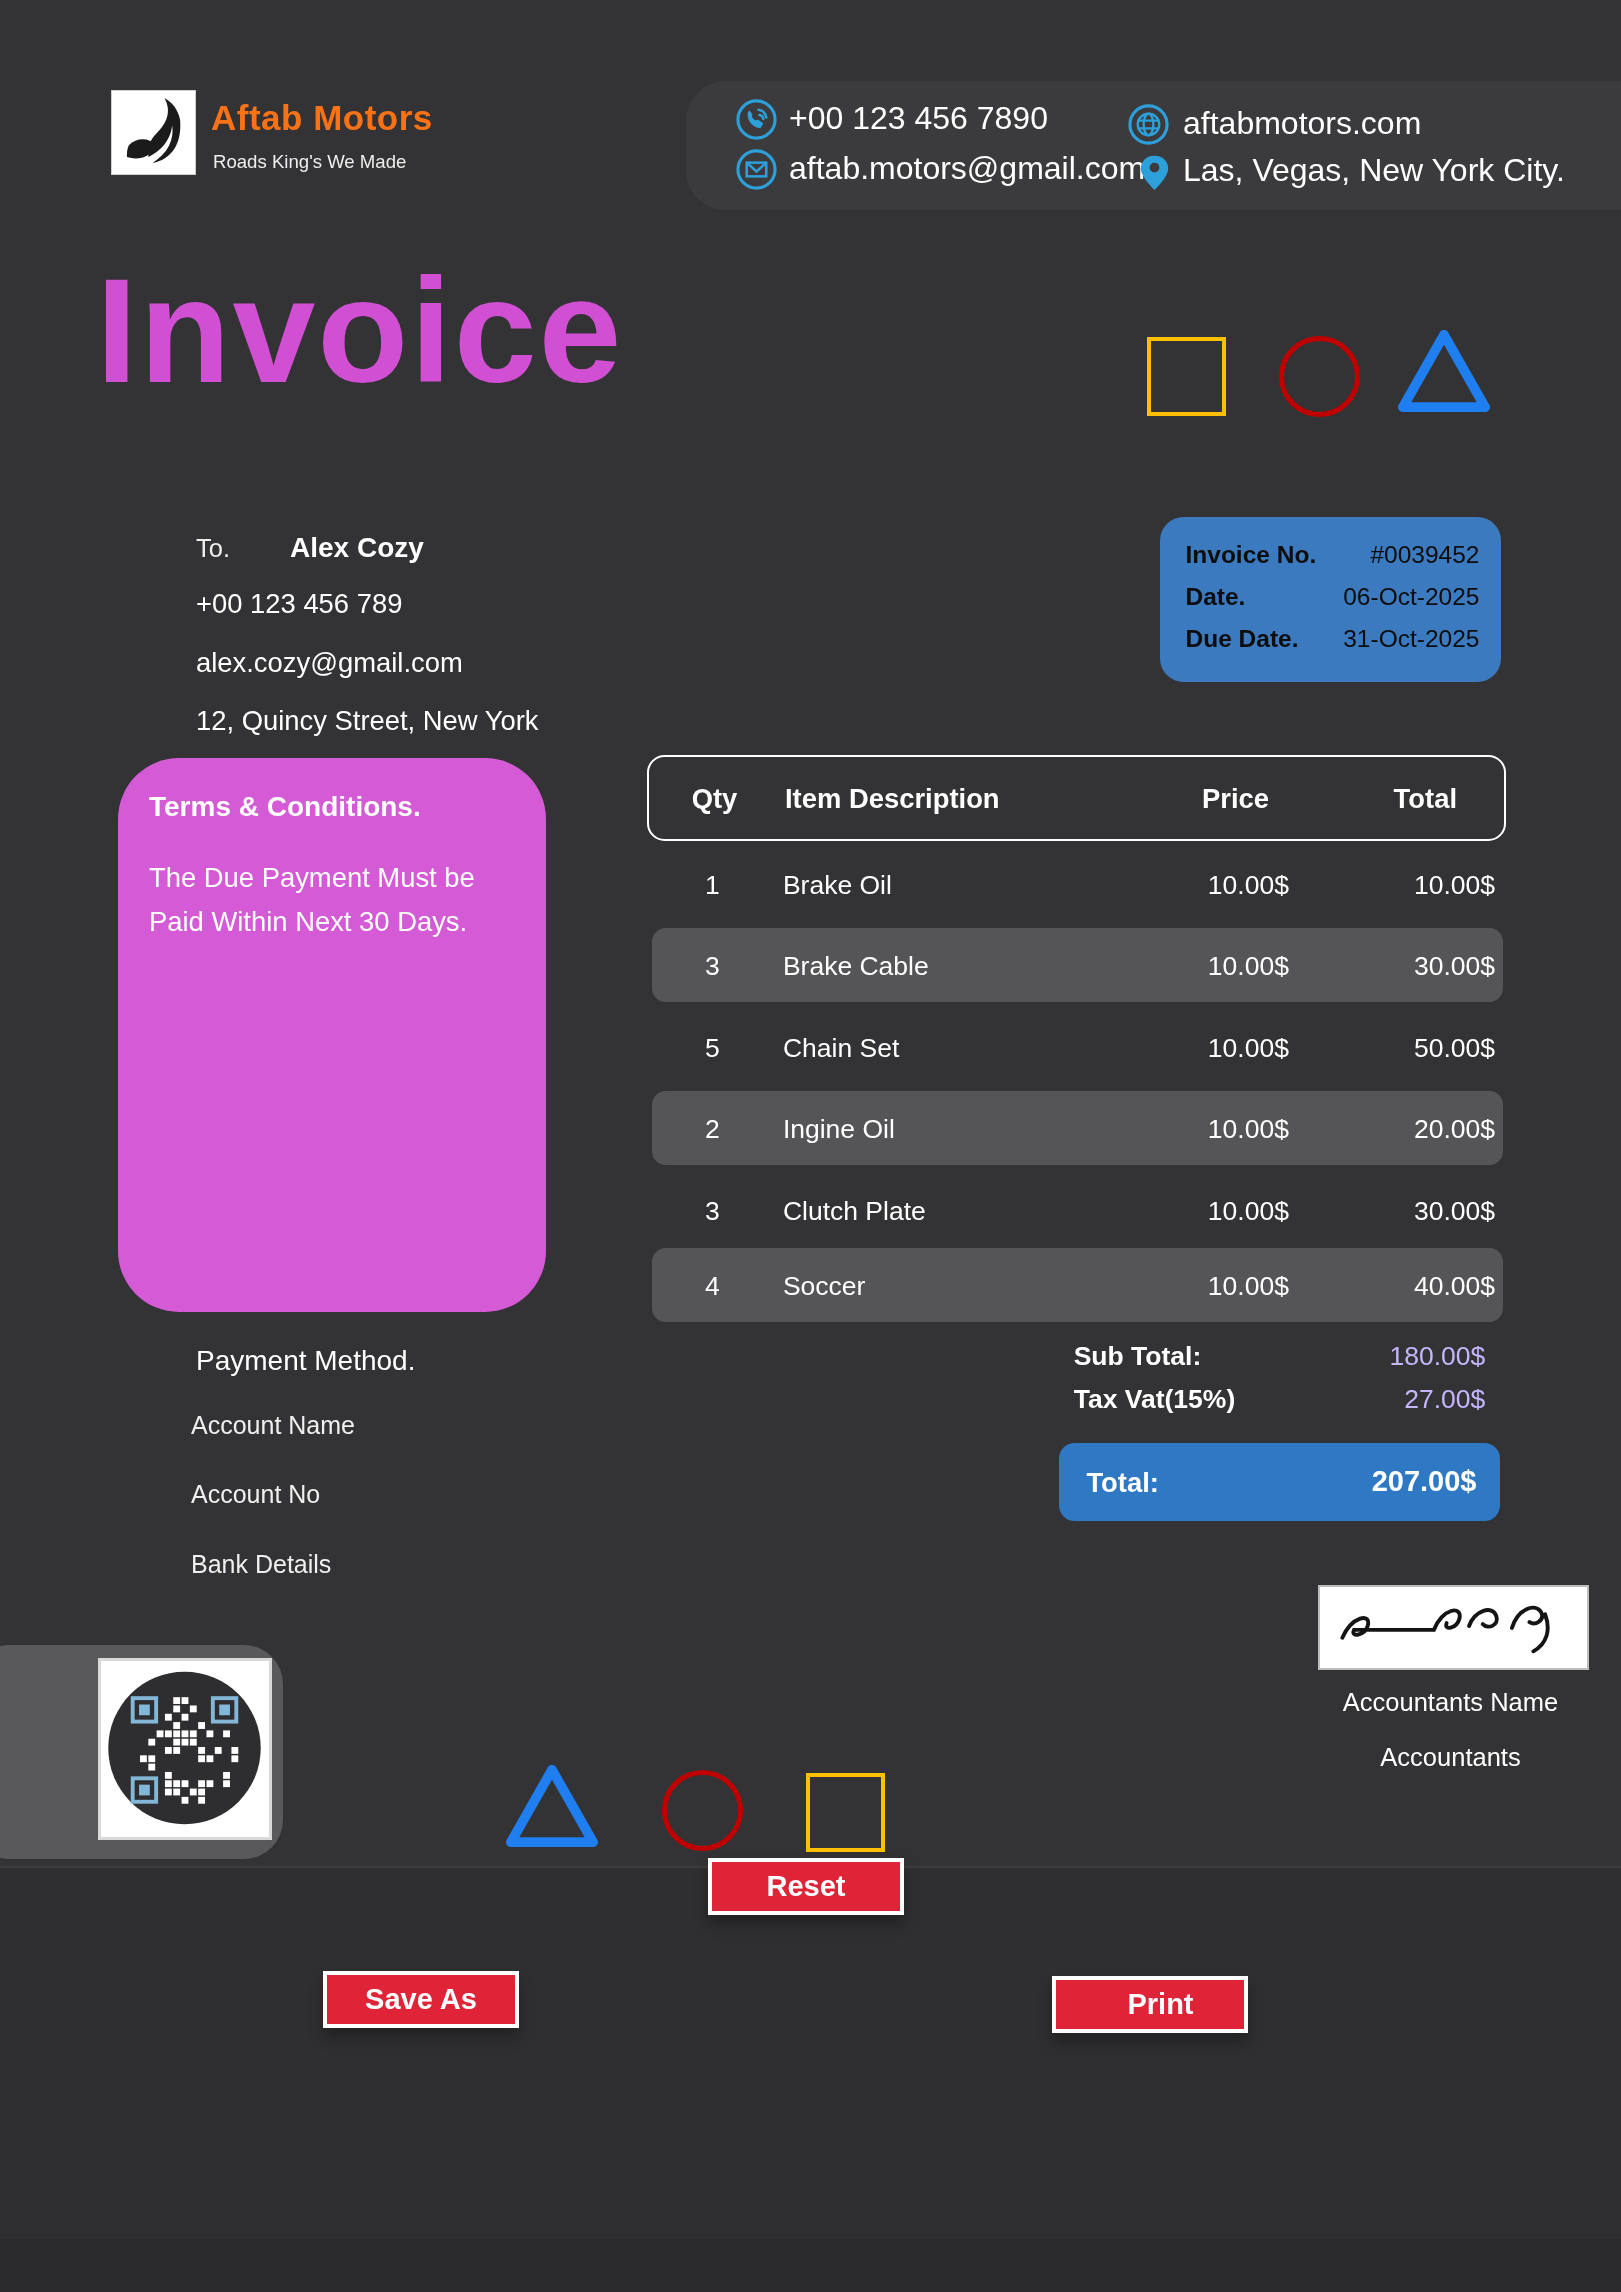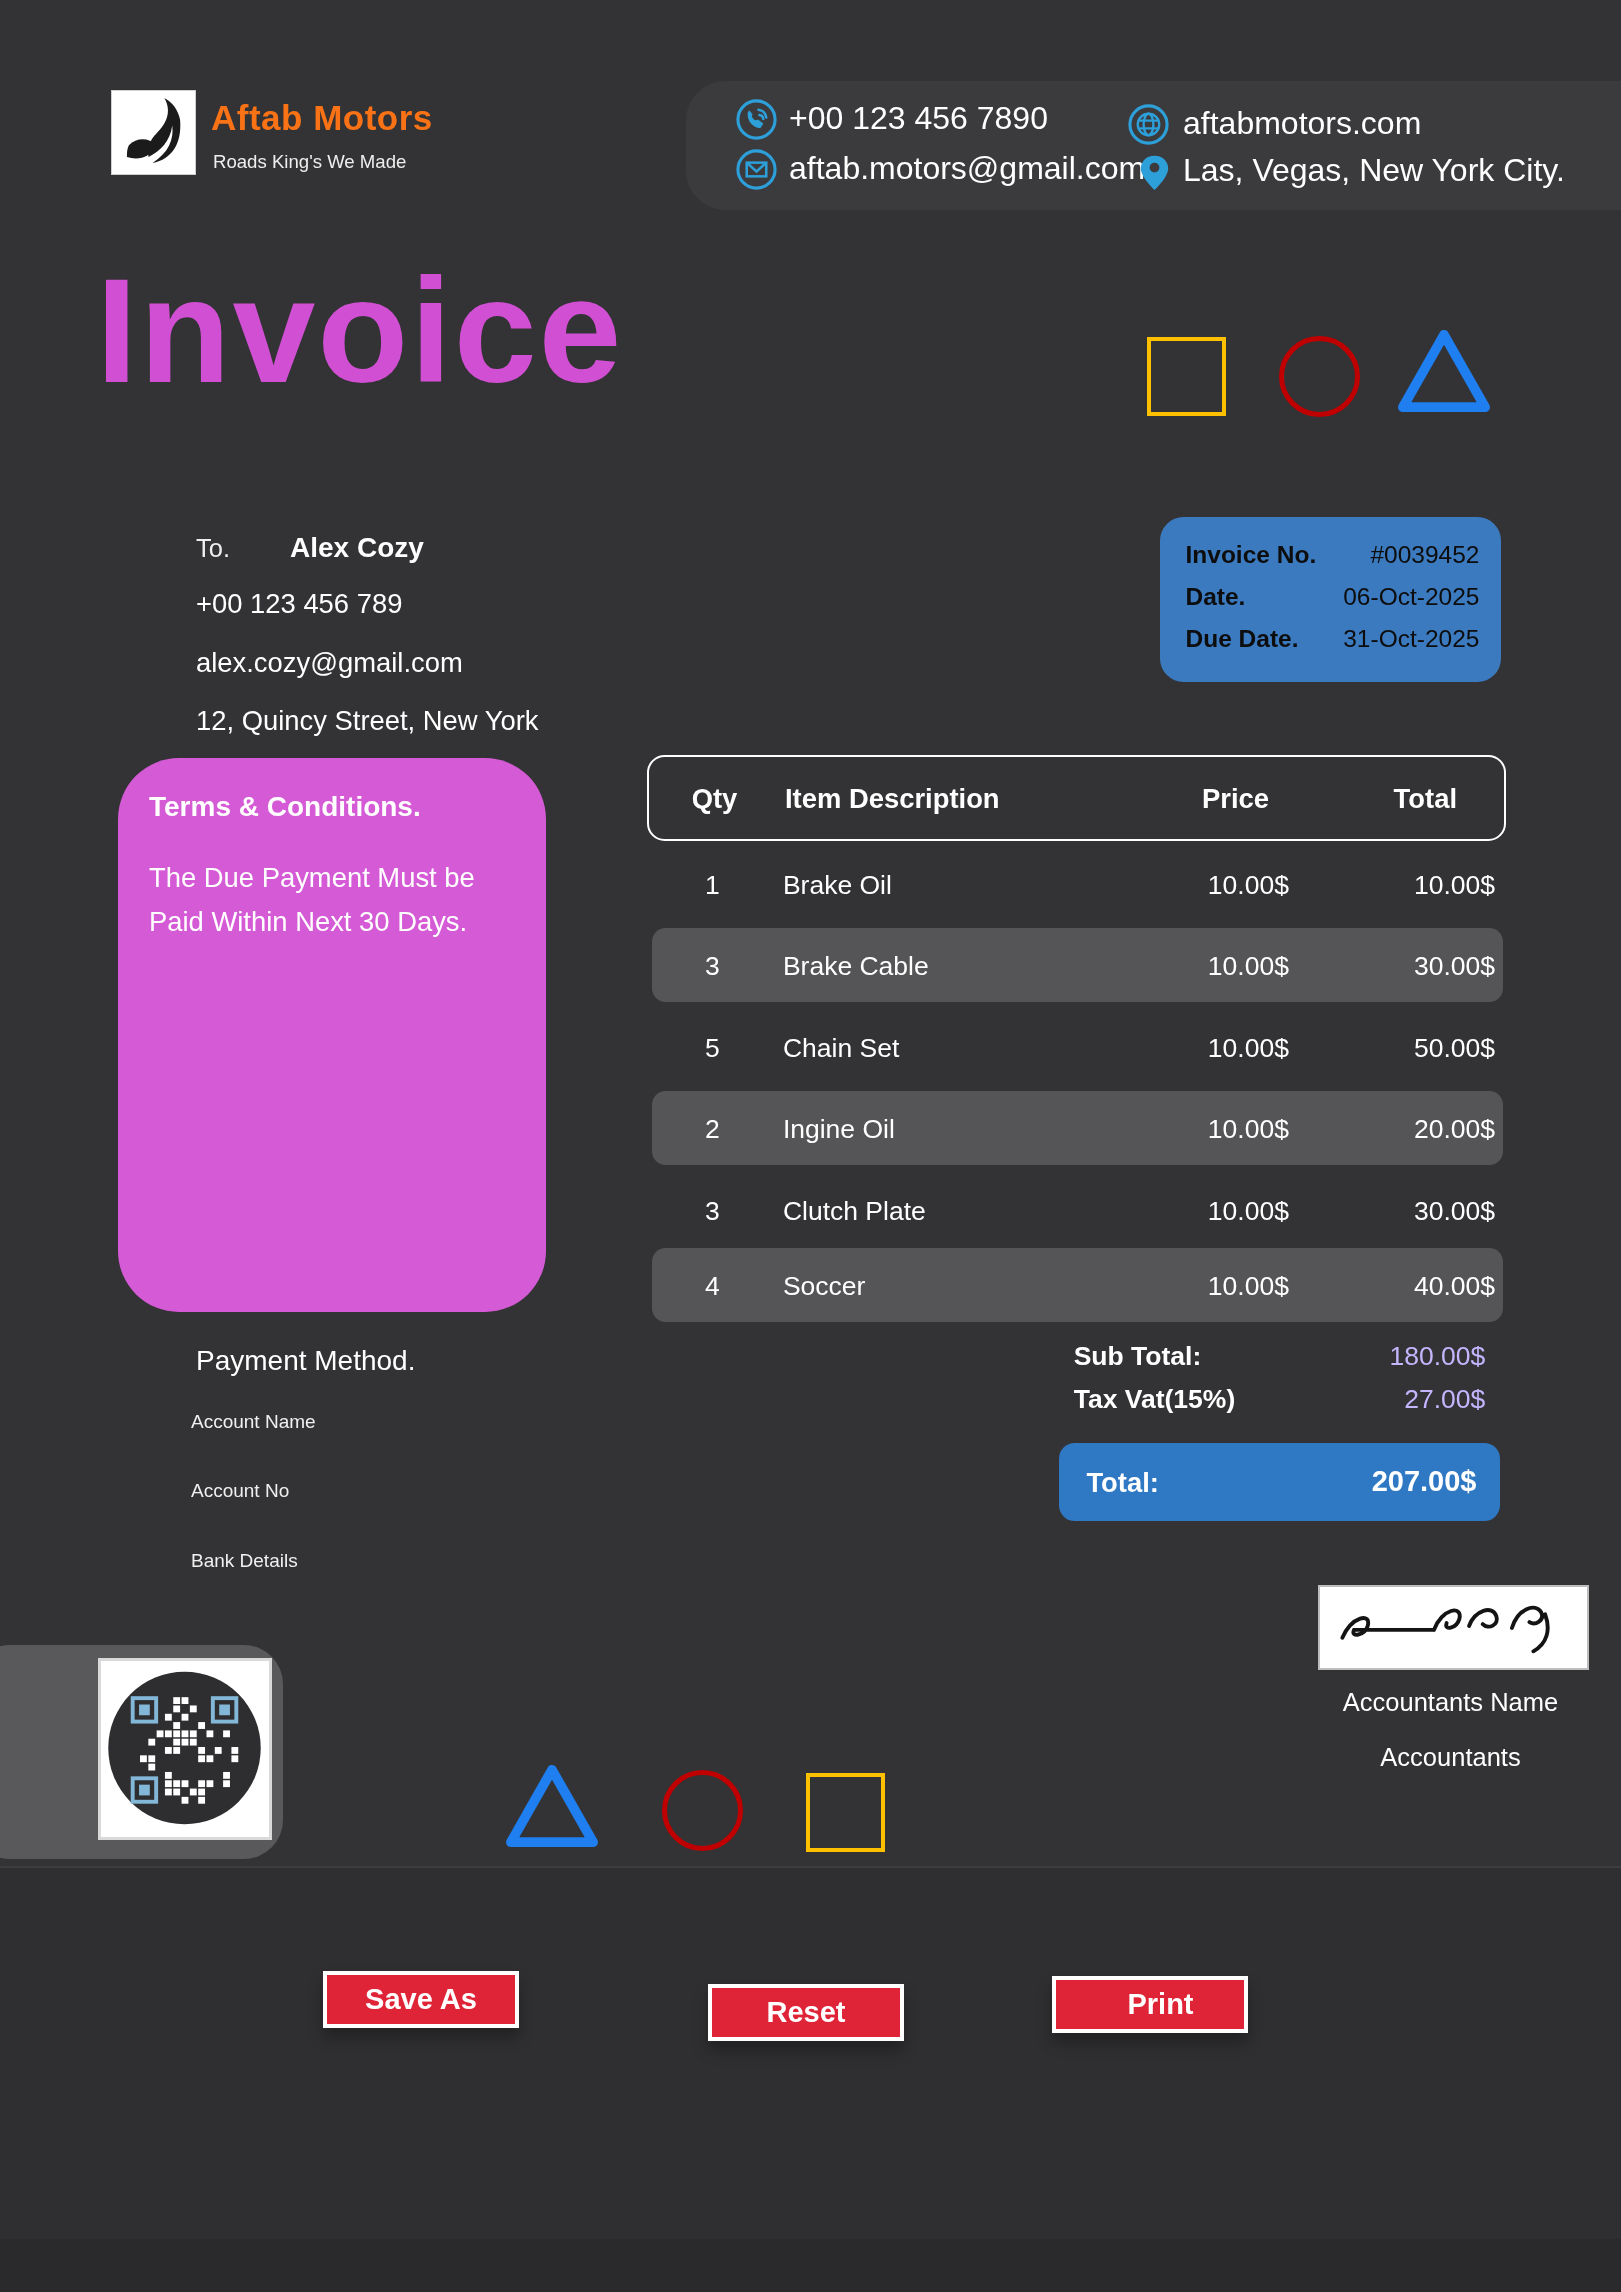--- a/index.html
+++ b/index.html
@@ -71,21 +71,21 @@
   .summary{left:1059px;top:1341px;width:441px;height:186px;}
   .sum-row{position:absolute;left:14.7px;right:14.7px;height:35px;}
   .sum-label{position:absolute;left:0;font-size:26.5px;font-weight:bold;color:#fff;}
   .sum-value{position:absolute;right:0;font-size:26.5px;color:#c4b5fd;}
   .total-box{position:absolute;left:0;top:102px;width:441px;height:78px;background:#2e78c4;border-radius:15.7px;}
   .total-label{position:absolute;left:27.4px;top:23.5px;font-size:27.4px;font-weight:bold;color:#fff;}
   .total-value{position:absolute;right:23.5px;top:21.6px;font-size:29px;font-weight:bold;color:#fff;}
 
   
   .pay-title{left:196px;top:1345px;font-size:28px;font-weight:normal;color:#fff;}
-  .pay-item{position:absolute;left:191px;font-size:19px;color:#f0f0f0;}
+  .pay-item{position:absolute;left:191px;font-size:25px;color:#f0f0f0;}
 
   
   .sig-box{left:1318px;top:1585px;width:267px;height:81px;background:#fff;border:2px solid #bdbdbd;}
   .sig-name{left:1333px;top:1688px;width:235px;text-align:center;font-size:25.5px;color:#fff;white-space:nowrap;}
   .sig-role{left:1333px;top:1743px;width:235px;text-align:center;font-size:25.5px;color:#fff;}
 
   
   .qr-band{left:-29px;top:1645px;width:312px;height:214px;background:#59585b;border-radius:39px;}
   .qr-box{left:98px;top:1658px;width:174px;height:182px;background:#fff;border:3.9px solid #d9d9d9;box-sizing:border-box;}
 
@@ -334,17 +334,17 @@
 
   <div class="abs" style="left:505px;top:1762px;">
     <svg width="94" height="88" viewBox="0 0 96 90">
       <path d="M48 8 L90 82 L6 82 Z" fill="none" stroke="#1f7ff0" stroke-width="10" stroke-linejoin="round"></path>
     </svg>
   </div>
   <div class="abs shape-ci" style="left:662px;top:1770px;"></div>
   <div class="abs shape-sq" style="left:806px;top:1773px;"></div>
 
   <button class="btn" style="left:323px;top:1971px;">Save As</button>
-  <button class="btn" style="left:708px;top:1984px;">Reset</button>
+  <button class="btn" style="left:708px;top:1858px;">Reset</button>
   <button class="btn" style="left:1052px;top:1976px;padding-left:21px;">Print</button>
 
 </div>
 
 
 </body></html>

